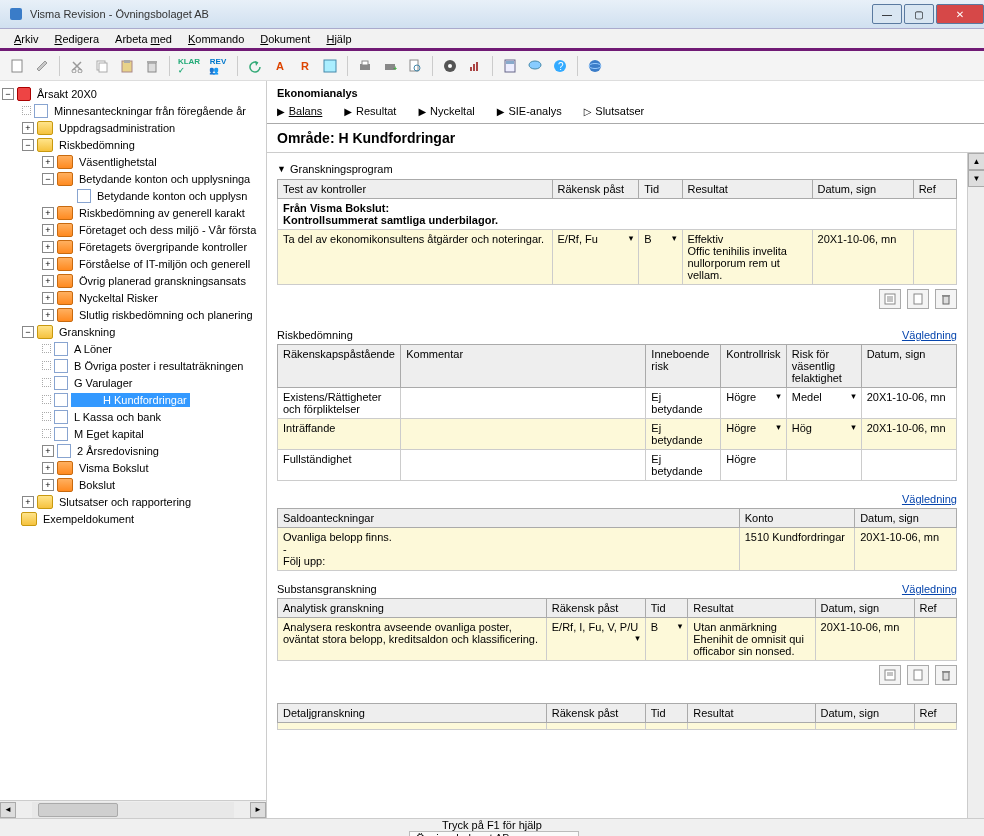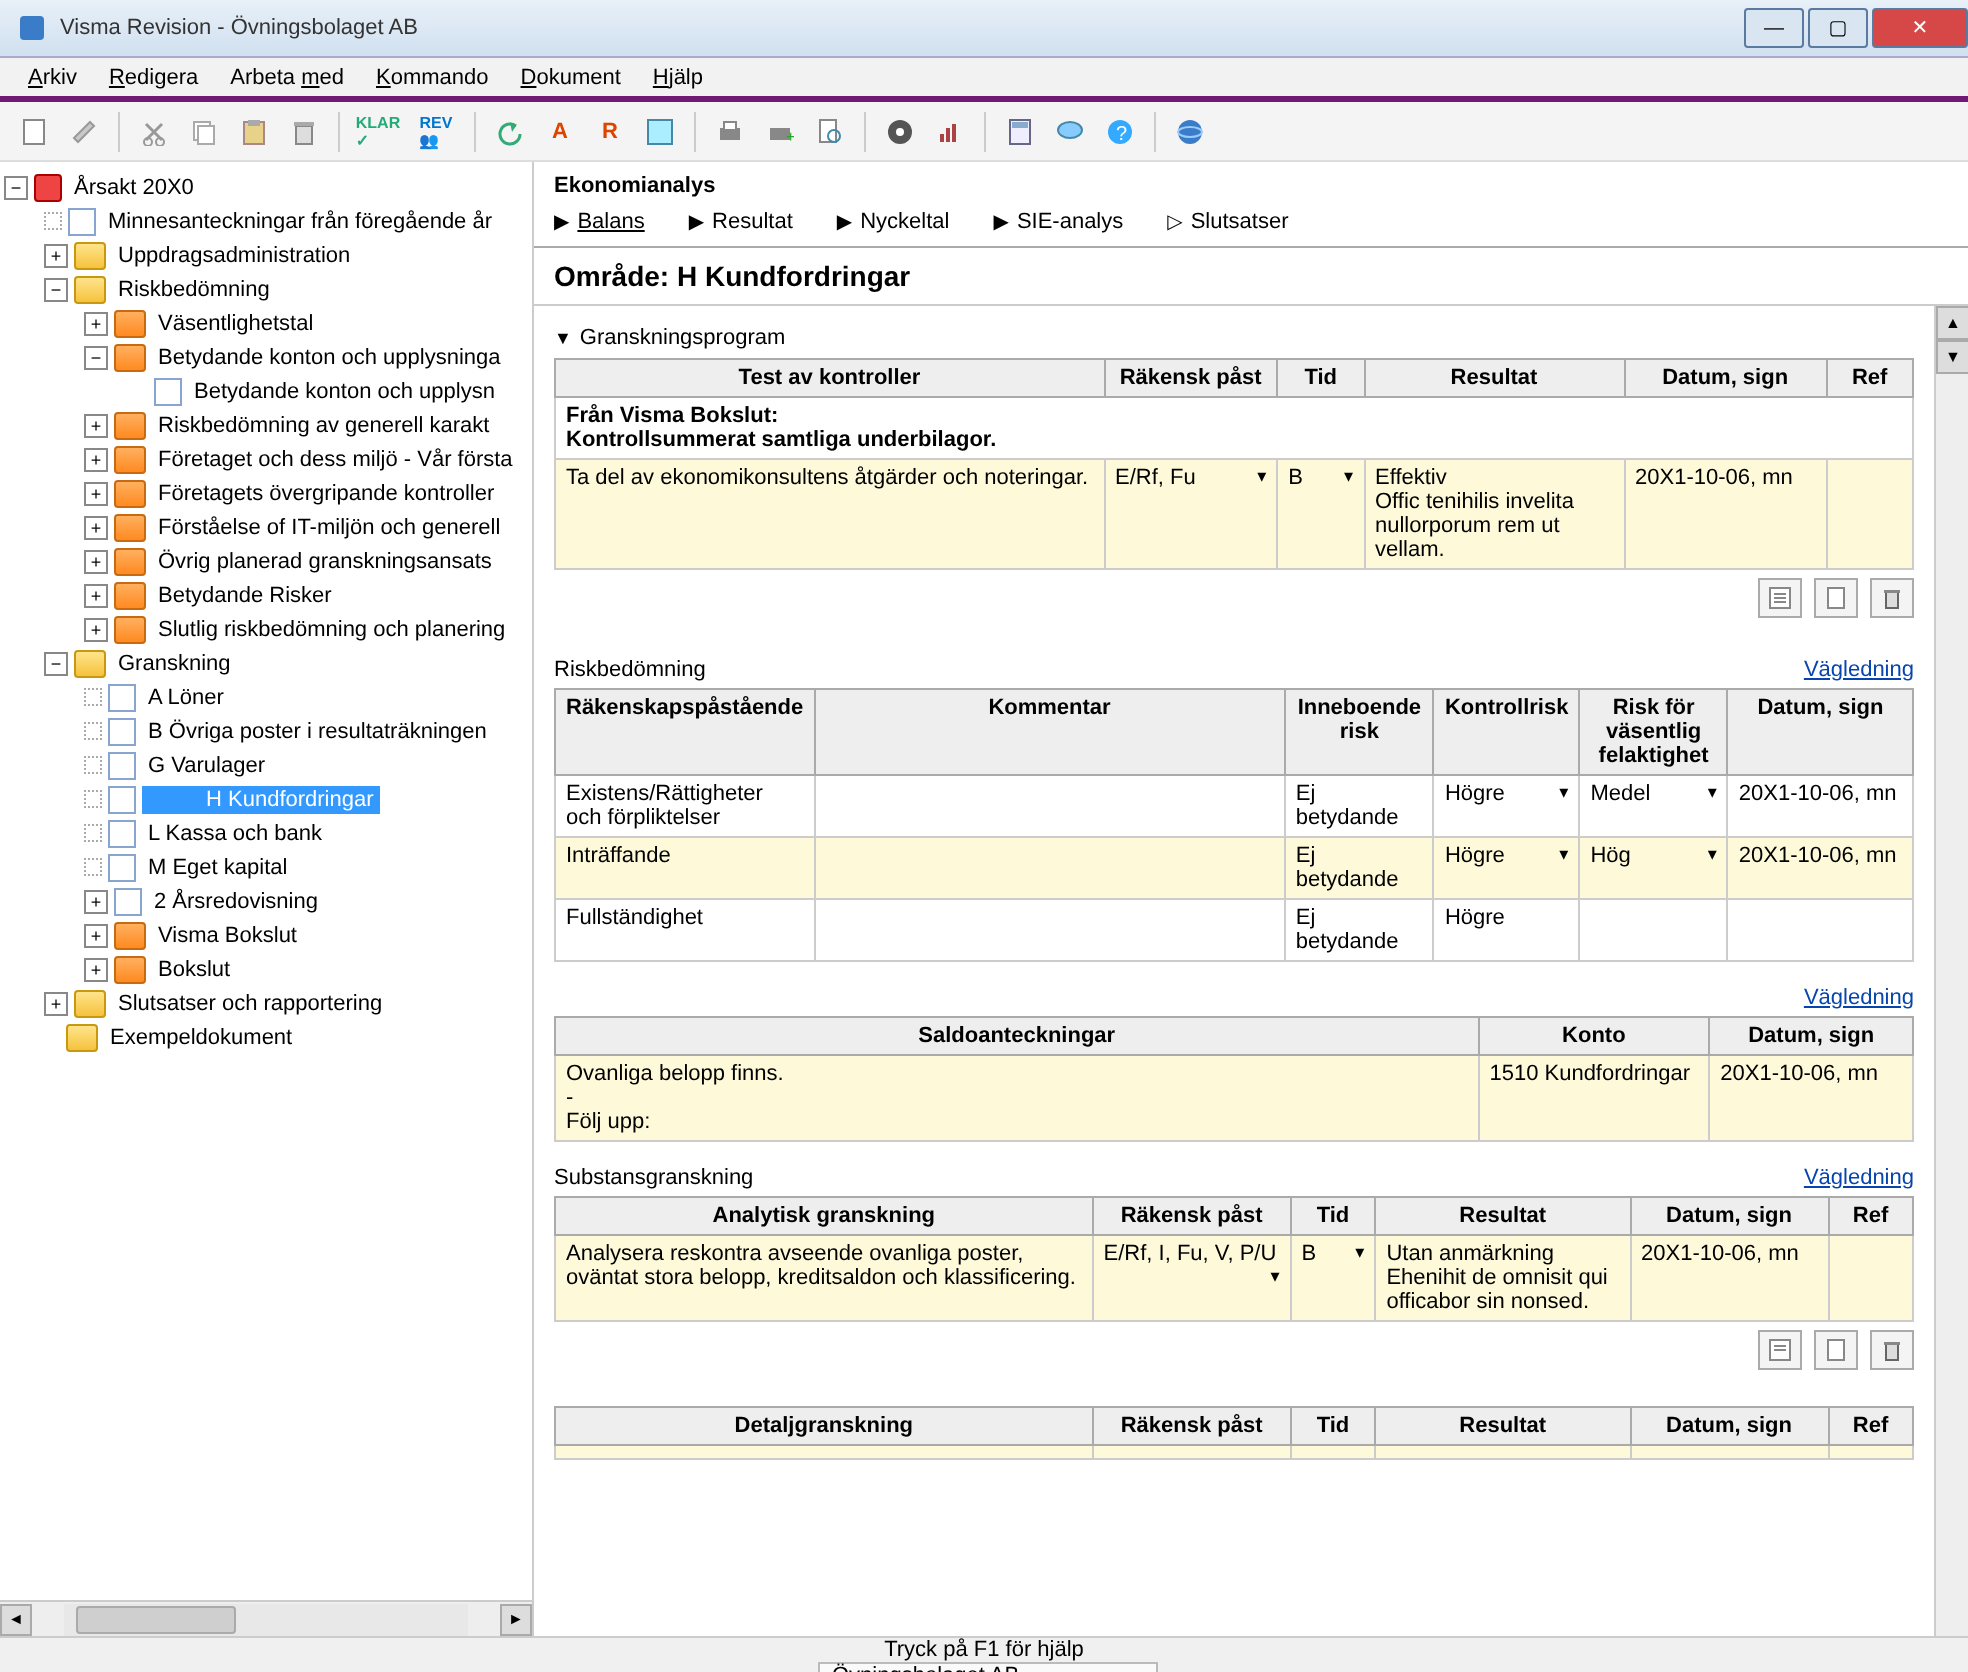--- a/index.html
+++ b/index.html
@@ -57,21 +57,21 @@
   .sub-tab u { text-decoration: underline; }
   
   .area-title { padding:6px 10px; font-size:14px; font-weight:bold; border-bottom:1px solid #ccc; }
   .content-body { flex:1; overflow-y:auto; padding:6px 10px; }
   
   .section-heading { display:flex; align-items:center; gap:4px; padding:4px 0 4px; cursor:pointer; }
   .section-heading .caret { font-size:9px; }
   
   
   .gridtbl { width:100%; border-collapse:collapse; border:1px solid #999; }
-  .gridtbl th { background:#eee; border:1px solid #aaa; text-align:center; padding:3px 5px; font-weight:bold; vertical-align:top; }
+  .gridtbl th { background:#eee; border:1px solid #aaa; text-align:left; padding:3px 5px; font-weight:normal; vertical-align:top; }
   .gridtbl td { border:1px solid #ccc; padding:3px 5px; vertical-align:top; }
   .gridtbl tr.yellow { background:#fdf9d9; }
   .gridtbl td.bold { font-weight:bold; }
   .dropdown-arrow { float:right; font-size:9px; }
   
   .btn-row { display:flex; justify-content:flex-end; gap:6px; padding:4px 0 8px; }
   .icon-btn { width:22px; height:20px; border:1px solid #aaa; background:#f4f4f4; display:flex; align-items:center; justify-content:center; font-size:11px; }
   
   .section-block { margin-bottom:10px; }
   .section-title-row { display:flex; justify-content:space-between; align-items:flex-end; padding:2px 0 3px;}
@@ -299,21 +299,21 @@
           <span class="tree-label">Förståelse of IT-miljön och generell</span>
         </div>
       <div class="tree-node" style="padding-left:42px;">
           <span class="tree-toggle">+</span>
           <span class="tree-icon folder-icon folder-o"></span>
           <span class="tree-label">Övrig planerad granskningsansats</span>
         </div>
       <div class="tree-node" style="padding-left:42px;">
           <span class="tree-toggle">+</span>
           <span class="tree-icon folder-icon folder-o"></span>
-          <span class="tree-label">Betydande Risker</span>
+          <span class="tree-label">Nyckeltal Risker</span>
         </div>
       <div class="tree-node" style="padding-left:42px;">
           <span class="tree-toggle">+</span>
           <span class="tree-icon folder-icon folder-o"></span>
           <span class="tree-label">Slutlig riskbedömning och planering</span>
         </div>
       <div class="tree-node" style="padding-left:22px;">
           <span class="tree-toggle">−</span>
           <span class="tree-icon folder-icon folder-y"></span>
           <span class="tree-label">Granskning</span>
@@ -361,21 +361,21 @@
       <div class="tree-node" style="padding-left:42px;">
           <span class="tree-toggle">+</span>
           <span class="tree-icon folder-icon folder-o"></span>
           <span class="tree-label">Bokslut</span>
         </div>
       <div class="tree-node" style="padding-left:22px;">
           <span class="tree-toggle">+</span>
           <span class="tree-icon folder-icon folder-y"></span>
           <span class="tree-label">Slutsatser och rapportering</span>
         </div>
-      <div class="tree-node" style="padding-left:18px;text-align:center;">
+      <div class="tree-node" style="padding-left:6px;text-align:center;">
           <span class="tree-toggle none"></span>
           <span class="tree-icon folder-icon folder-y"></span>
           <span class="tree-label">Exempeldokument</span>
         </div>
     </div>
     <div class="hscroll">
       <div class="hscroll-btn">◄</div>
       <div class="hscroll-track">
           <div class="hscroll-thumb"></div>
         </div>

